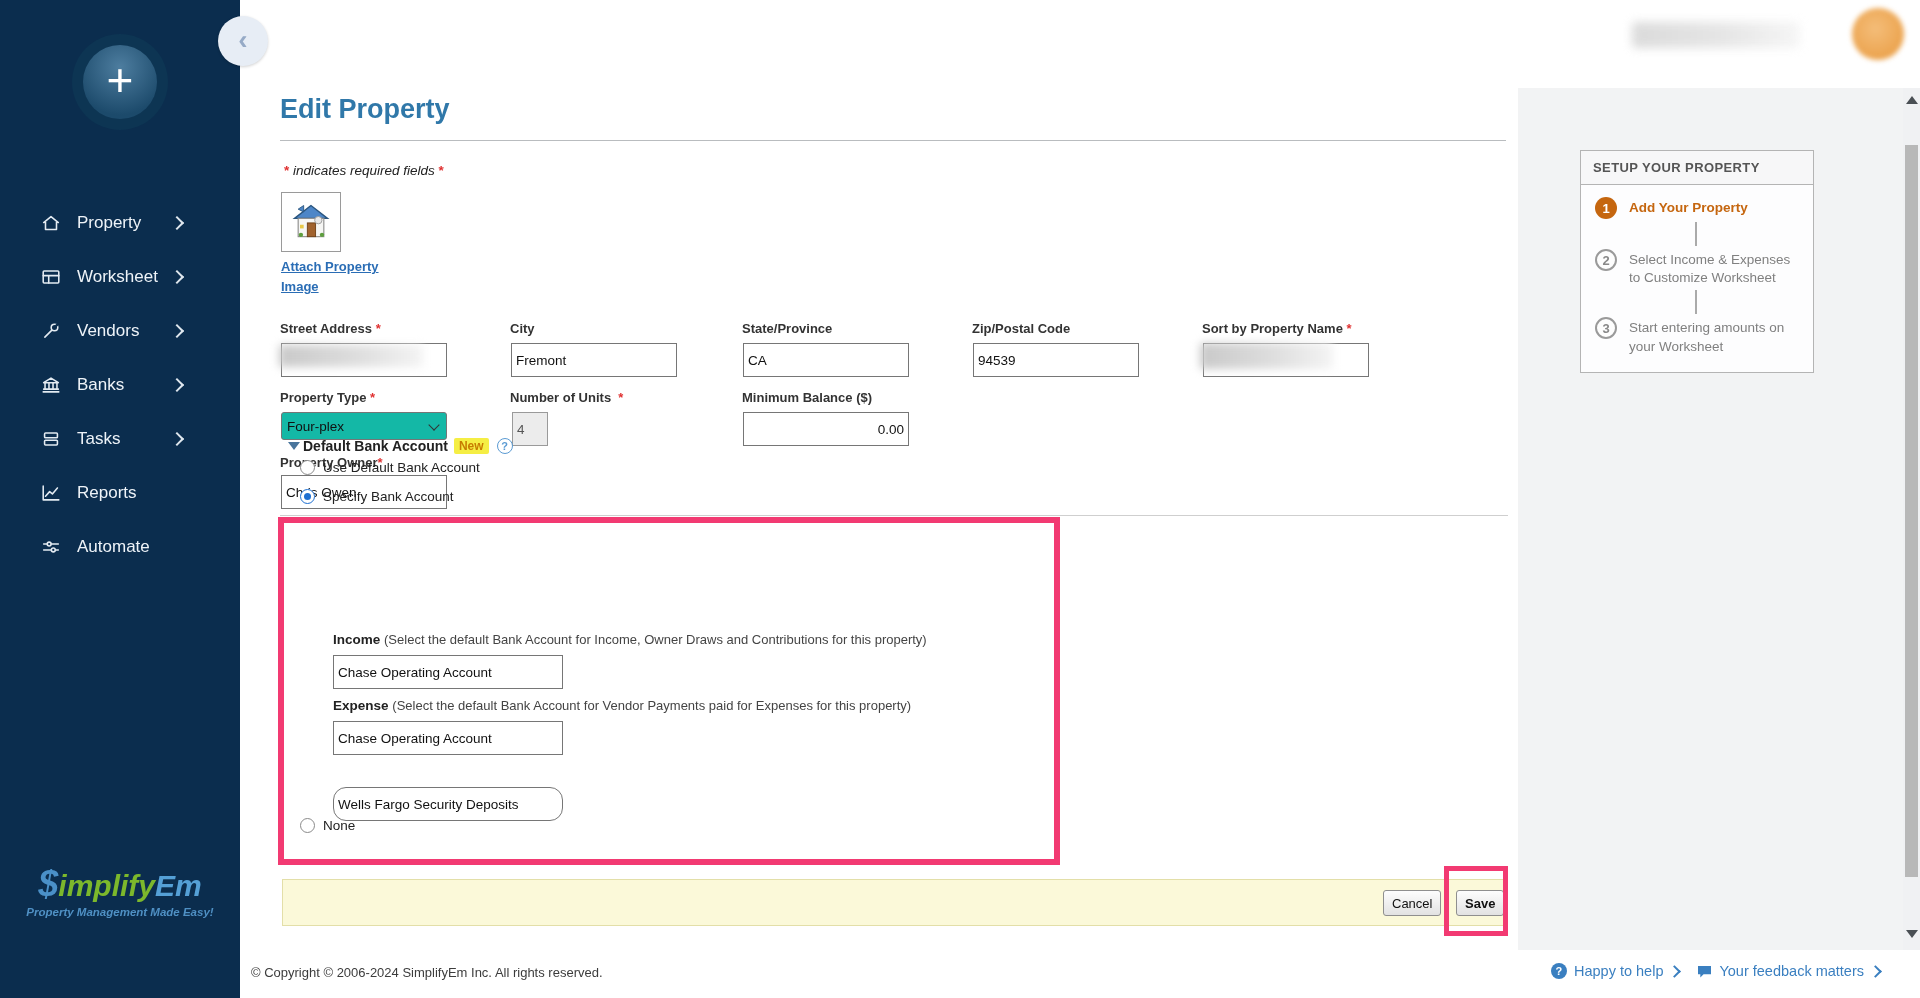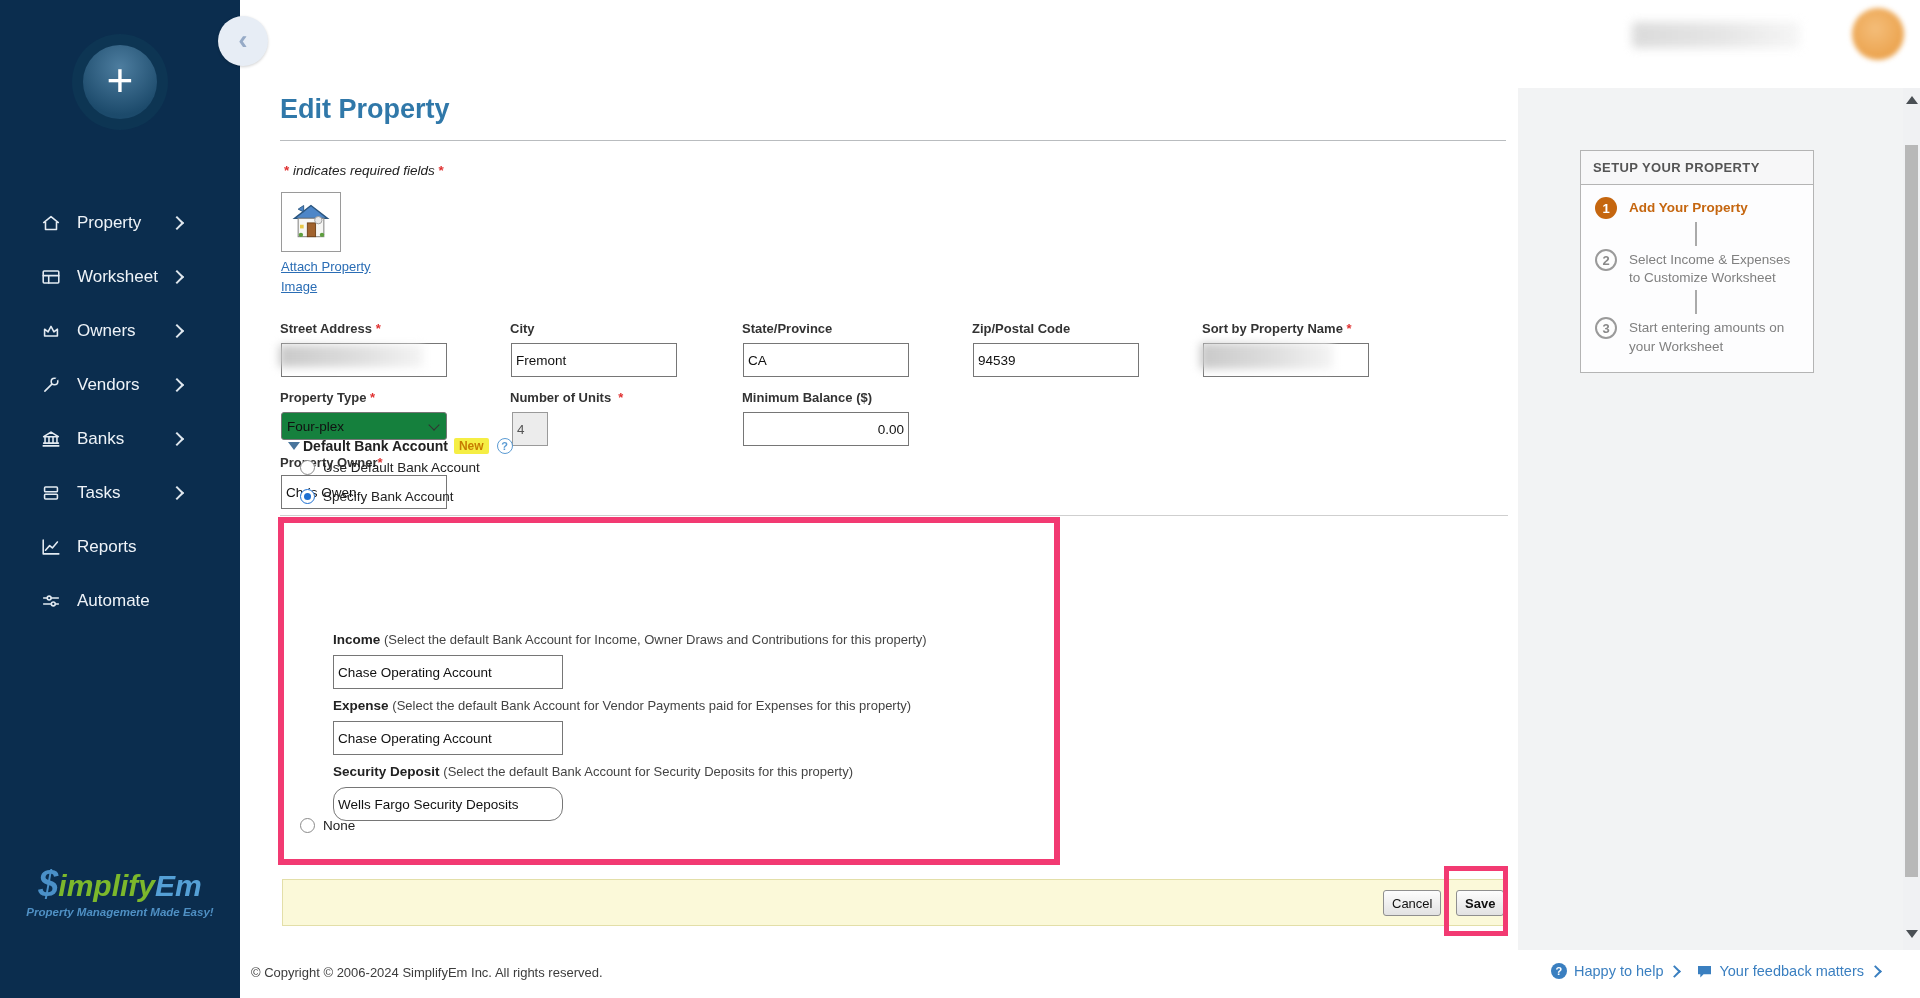--- a/index.html
+++ b/index.html
@@ -41,29 +41,29 @@
 
   
   .page-title{position:absolute;left:280px;top:94px;font-size:27px;font-weight:bold;color:#3078a9;}
   .rule{position:absolute;background:#b9bcbf;height:1px;}
   .rule1{left:280px;top:140px;width:1226px;}
   .req-note{position:absolute;left:284px;top:163px;font-size:13.5px;font-style:italic;color:#222;}
   .star{color:#e03131;font-style:normal;font-weight:bold;}
   .attach-box{position:absolute;left:281px;top:192px;width:58px;height:58px;border:1px solid #9a9a9a;
     background:#fff;display:flex;align-items:center;justify-content:center;}
   .attach-link{position:absolute;left:281px;top:257px;width:100px;font-size:13px;color:#2a6db5;
-    text-decoration:underline;line-height:1.55;cursor:pointer;}
+    text-decoration:underline;line-height:1.55;cursor:pointer;font-weight:bold;}
 
   .flabel{position:absolute;font-size:13px;font-weight:bold;color:#333;white-space:nowrap;}
   .tinput{position:absolute;height:26px;width:166px;border:1px solid #767676;background:#fff;
     font-size:13.5px;color:#111;padding:16px 4px;box-sizing:border-box;font-family:"Liberation Sans",sans-serif;}
   .redact-blob{position:absolute;background:linear-gradient(90deg,#c9c9c9,#dedede 55%,#f4f4f4);
     filter:blur(4px);border-radius:2px;}
   .select{position:absolute;left:281px;top:412px;width:166px;height:28px;border:1px solid #767676;
-    border-radius:3px;background:#15803d;display:flex;align-items:center;justify-content:space-between;
+    border-radius:3px;background:#14b8a6;display:flex;align-items:center;justify-content:space-between;
     padding:0 8px 0 5px;box-sizing:border-box;font-size:13.5px;color:#111;cursor:pointer;}
   .select .dchev{width:7px;height:7px;border-right:1.8px solid #333;border-bottom:1.8px solid #333;
     transform:rotate(45deg);margin-top:-3px;}
   .units-input{left:512px;top:412px;width:36px;background:#ececec;color:#555;border-color:#9a9a9a;}
   .minbal-input{left:743px;top:412px;text-align:right;}
 
   .rule2{left:280px;top:515px;width:1228px;background:#cfcfcf;}
 
   
   .pink-box{position:absolute;left:278px;top:517px;width:782px;height:348px;border:6px solid #f23a72;
@@ -163,29 +163,20 @@
               <rect x="3.5" y="5.5" width="17" height="13" rx="1"></rect>
               <path d="M3.5 10.5 H20.5 M9.5 10.5 V18.5"></path>
             </svg>
         </span>
         <span>Worksheet</span>
         <span class="chev"></span>
       </div>
       <div class="nav-item">
         <span class="nicon">
           <svg width="22" height="22" viewBox="0 0 24 24">
-              <path d="M5 17.5 V10 l3.8 3 L12 7 l3.2 6 L19 10 v7.5 z"></path>
-            </svg>
-        </span>
-        <span>Owners</span>
-        <span class="chev"></span>
-      </div>
-      <div class="nav-item">
-        <span class="nicon">
-          <svg width="22" height="22" viewBox="0 0 24 24">
               <circle cx="15.8" cy="8.2" r="3.6"></circle>
               <path d="M5.3 18.7 l7.4-7.4"></path>
               <path d="M15.2 8.8 l3.4-3.4" stroke="#0b2d4e" stroke-width="2.6"></path>
             </svg>
         </span>
         <span>Vendors</span>
         <span class="chev"></span>
       </div>
       <div class="nav-item">
         <span class="nicon">
@@ -314,23 +305,20 @@
   <div class="bank-field-label" style="left:333px;top:632px;">
     <b>Income</b> <span class="hint">(Select the default Bank Account for Income, Owner Draws and Contributions for this property)</span>
   </div>
   <input class="tinput bank-input" style="left: 333px; top: 655px;" value="Chase Operating Account">
 
   <div class="bank-field-label" style="left:333px;top:698px;">
     <b>Expense</b> <span class="hint">(Select the default Bank Account for Vendor Payments paid for Expenses for this property)</span>
   </div>
   <input class="tinput bank-input" style="left: 333px; top: 721px;" value="Chase Operating Account">
 
-  <div class="bank-field-label" style="left:333px;top:764px;">
-    <b>Security Deposit</b> <span class="hint">(Select the default Bank Account for Security Deposits for this property)</span>
-  </div>
   <input class="tinput bank-input" style="left: 333px; top: 787px; border-radius: 13px;" value="Wells Fargo Security Deposits">
 
   <div class="radio-row" style="left:300px;top:818px;">
     <span class="radio"></span>
     <span>None</span>
   </div>
 
   <div class="yellow-bar"></div>
   <button class="btn btn-cancel">Cancel</button>
   <button class="btn btn-save">Save</button>

